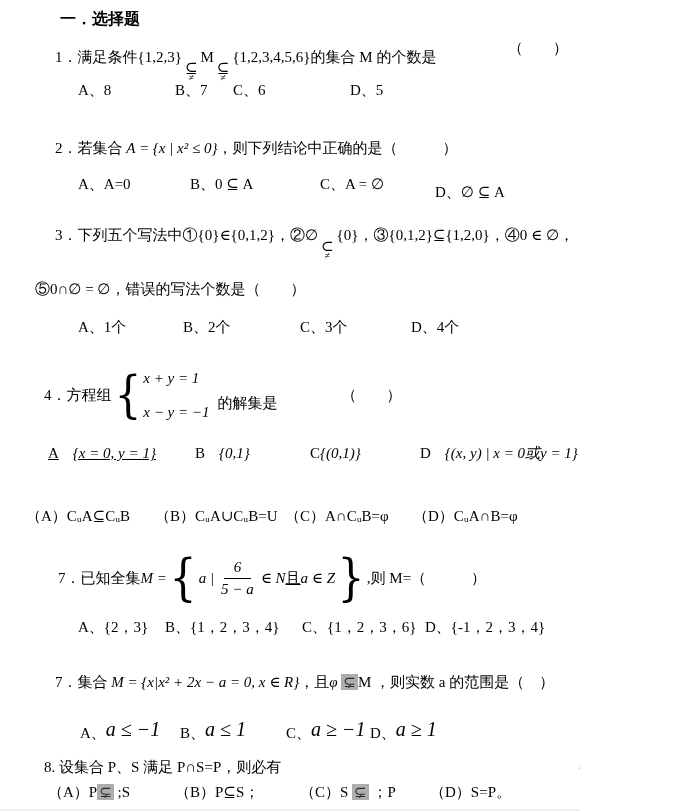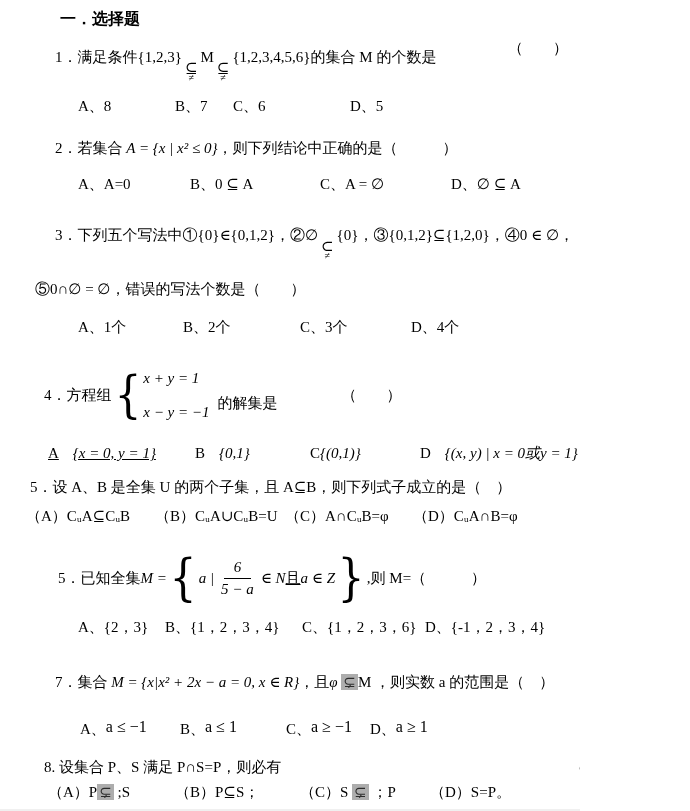--- a/index.html
+++ b/index.html
@@ -27,21 +27,21 @@
   .stk {
     display: inline-flex;
     flex-direction: column;
     align-items: center;
     line-height: 0.8;
     vertical-align: -11px;
     margin: 0 3px;
   }
   .stk .b { font-size: 10px; }
   .m { font-style: italic; }
-  .mathraise { font-size: 16px; display: inline-block; transform: translateY(-2px); }
+  .mathraise { font-style: italic; font-size: 20px; display: inline-block; transform: translateY(-2px); }
   .vrow { display: flex; align-items: center; }
   .eqcol { display: inline-flex; flex-direction: column; row-gap: 14px; font-style: italic; }
   .brace {
     font-family: "DejaVu Serif", serif;
     font-weight: normal;
     font-size: 50px;
     line-height: 0.9;
     display: inline-block;
     transform: scaleX(0.85);
   }
@@ -70,35 +70,35 @@
   <div class="abs" style="left:55px; top:36px;margin-top:11px;">
     <span>1．满足条件{1,2,3}</span><span class="stk">
         <span>⊆</span>
         <span class="b">≠</span>
       </span><span>M</span><span class="stk">
         <span>⊆</span>
         <span class="b">≠</span>
       </span><span>{1,2,3,4,5,6}的集合 M 的个数是</span>
   </div>
   <div class="abs" style="left:508px; top:38px;">（　　）</div>
-  <div class="optrow" style="top:96px;">
+  <div class="optrow" style="top:80px;">
     <span class="o" style="left:78px;">A、8</span>
     <span class="o" style="left:175px;">B、7</span>
     <span class="o" style="left:233px;">C、6</span>
     <span class="o" style="left:350px;">D、5</span>
   </div>
 
   <div class="abs" style="left:55px; top:138px;">
     <span>2．若集合 </span><span class="m">A = {x | x² ≤ 0}</span><span>，则下列结论中正确的是（　　　）</span>
   </div>
   <div class="optrow" style="top:174px;">
     <span class="o" style="left:78px;">A、A=0</span>
     <span class="o" style="left:190px;">B、0 ⊆ A</span>
     <span class="o" style="left:320px;">C、A = ∅</span>
-    <span class="o" style="left:451px;">D、∅ ⊆ A</span>
+    <span class="o" style="left:435px;margin-top:8px;">D、∅ ⊆ A</span>
   </div>
 
   <div class="abs" style="left:55px; top:225px;">
     <span>3．下列五个写法中①{0}∈{0,1,2}，②∅</span><span class="stk">
         <span>⊂</span>
         <span class="b">≠</span>
       </span><span>{0}，③{0,1,2}⊆{1,2,0}，④0 ∈ ∅，</span>
   </div>
   <div class="abs" style="left:35px; top:279px;">⑤0∩∅ = ∅，错误的写法个数是（　　）</div>
   <div class="optrow" style="top:317px;">
@@ -118,30 +118,29 @@
     <span style="margin-left:8px;margin-top:16px;">的解集是</span>
     <span style="margin-left:64px;">（　　）</span>
   </div>
   <div class="optrow" style="top:443px;">
     <span class="o" style="left:48px;text-decoration:underline;"><span>A</span><span class="m" style="margin-left:14px;">{x = 0, y = 1}</span></span>
     <span class="o" style="left:195px;"><span>B</span><span class="m" style="margin-left:14px;">{0,1}</span></span>
     <span class="o" style="left:310px;"><span>C</span><span class="m" style="">{(0,1)}</span></span>
     <span class="o" style="left:420px;"><span>D</span><span class="m" style="margin-left:14px;">{(x, y) | x = 0或y = 1}</span></span>
   </div>
 
-  <div class="abs" style="left:30px; top:477px;">5．设 A、B 是全集 U 的两个子集，且 A⊆B，则下列式子成立的是（　）</div>
   <div class="optrow" style="top:506px;">
     <span class="o" style="left:26px;">（A）CᵤA⊆CᵤB</span>
     <span class="o" style="left:155px;">（B）CᵤA∪CᵤB=U</span>
     <span class="o" style="left:285px;">（C）A∩CᵤB=φ</span>
     <span class="o" style="left:413px;">（D）CᵤA∩B=φ</span>
   </div>
 
   <div class="abs vrow" style="left:58px; top:548px; height:60px;">
-    <span>5．已知全集 </span>
+    <span>7．已知全集 </span>
     <span class="m">M = </span>
     <span class="brace">{</span>
     <span class="m">a | </span>
     <span class="frac">
       <span class="num">6</span>
       <span class="den">5 − a</span>
     </span>
     <span class="m"> ∈ N</span>
     <span class="u">且</span>
     <span class="m">a ∈ Z</span>

